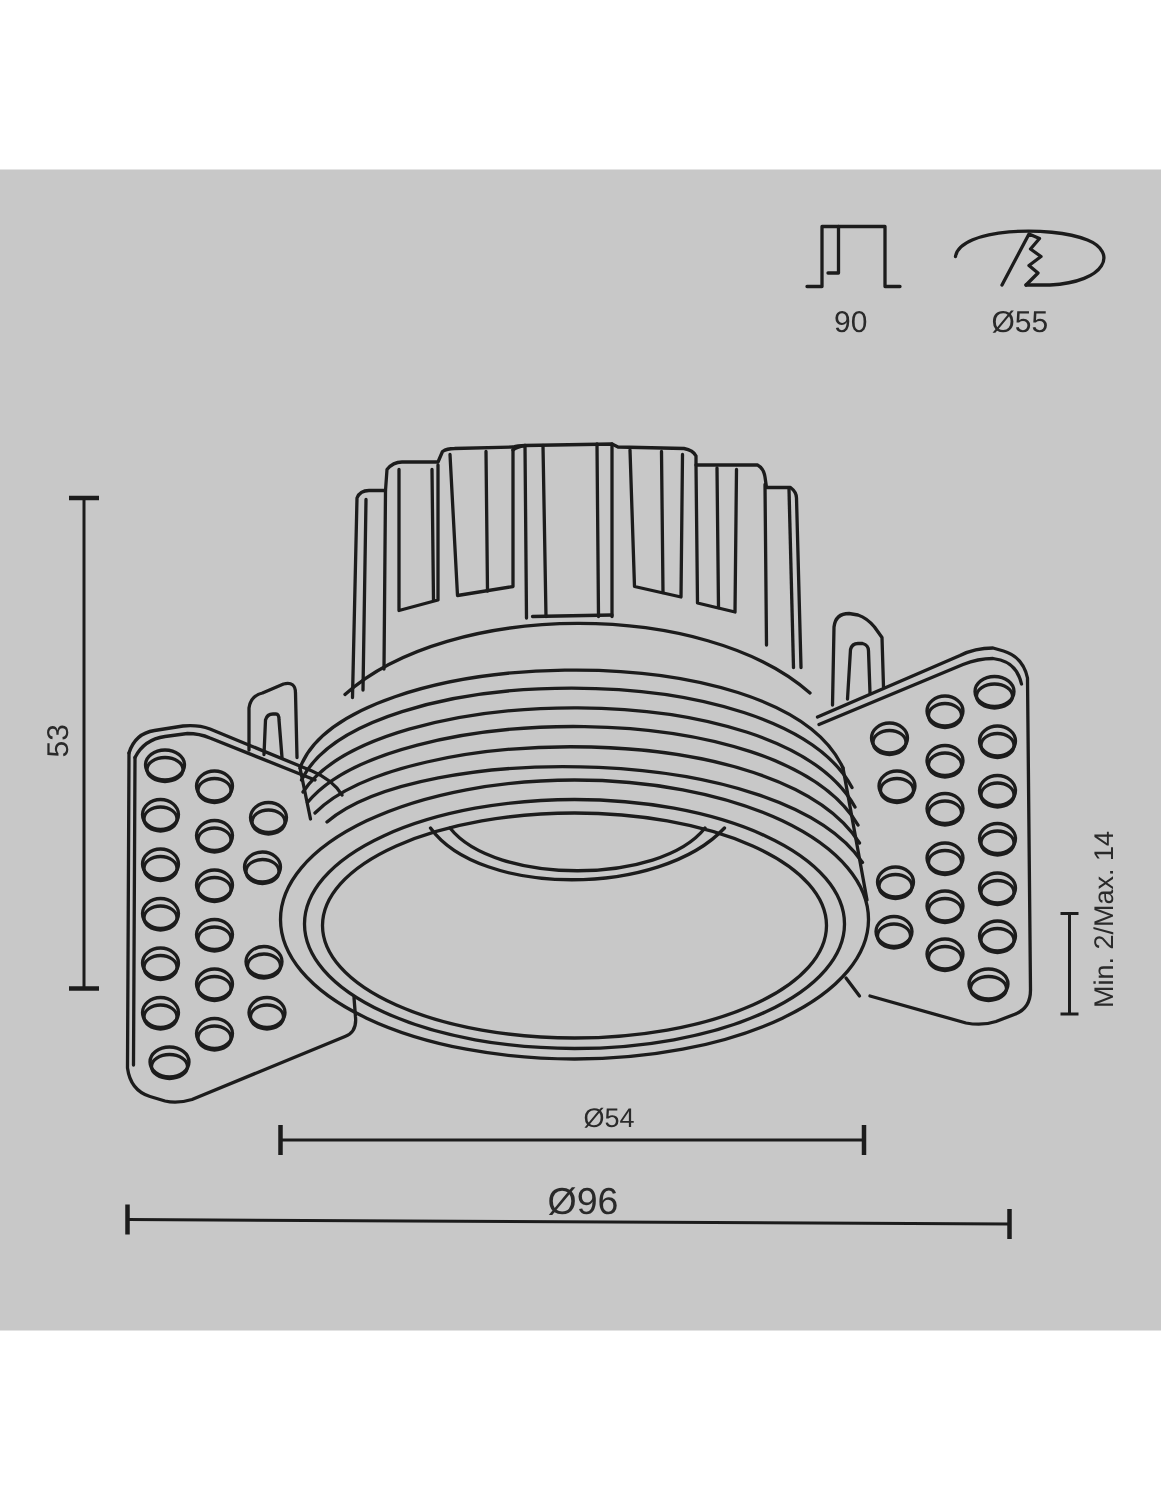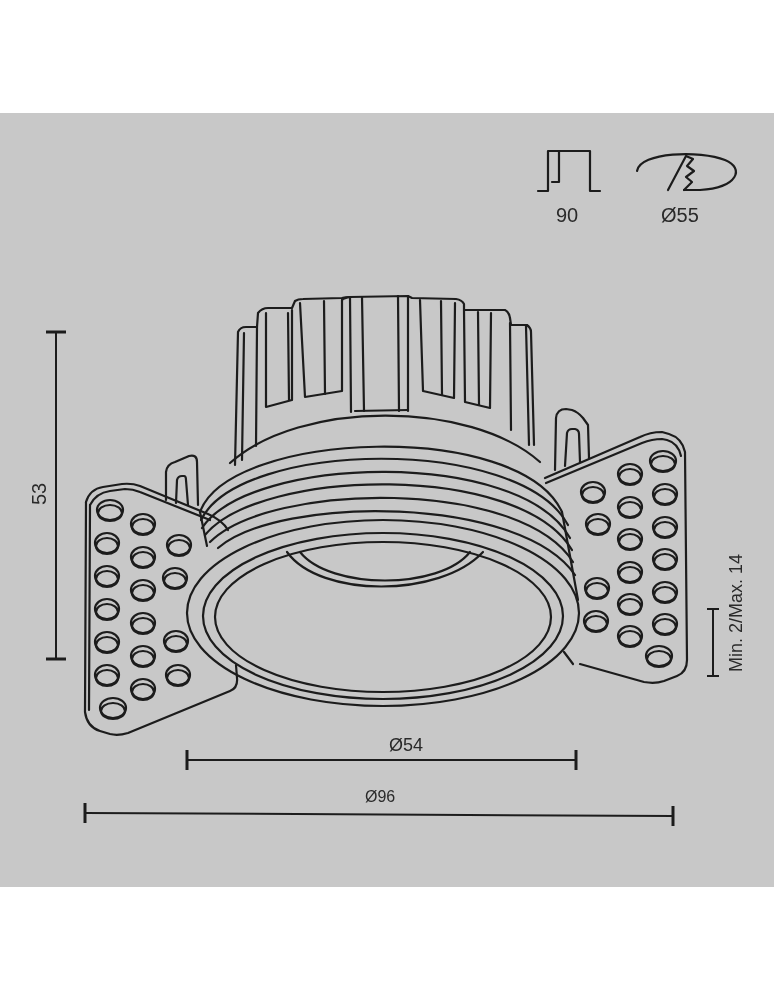--- a/index.html
+++ b/index.html
@@ -198,13 +198,13 @@
     <ellipse class="ln" cx="383" cy="616" rx="180" ry="83"></ellipse>
     <ellipse class="ln" cx="383" cy="617" rx="168" ry="75"></ellipse>
   </g>
 </svg>
 
 <div class="lbl" style="left:556px; top:205px;">90</div>
 <div class="lbl" style="left:661px; top:205px;">Ø55</div>
 <div class="lbl rot" style="left:29px; top:505px;">53</div>
 <div class="lbl rot" style="left:727px; top:672px; font-size:18px;">Min. 2/Max. 14</div>
 <div class="lbl" style="left:365px; top:736px; font-size:18px;margin-left:24px;">Ø54</div>
-<div class="lbl" style="left:365px; top:789px; font-size:16px;">Ø96</div>
+<div class="lbl" style="left:365px; top:789px; font-size:25px;">Ø96</div>
 
 </body></html>

